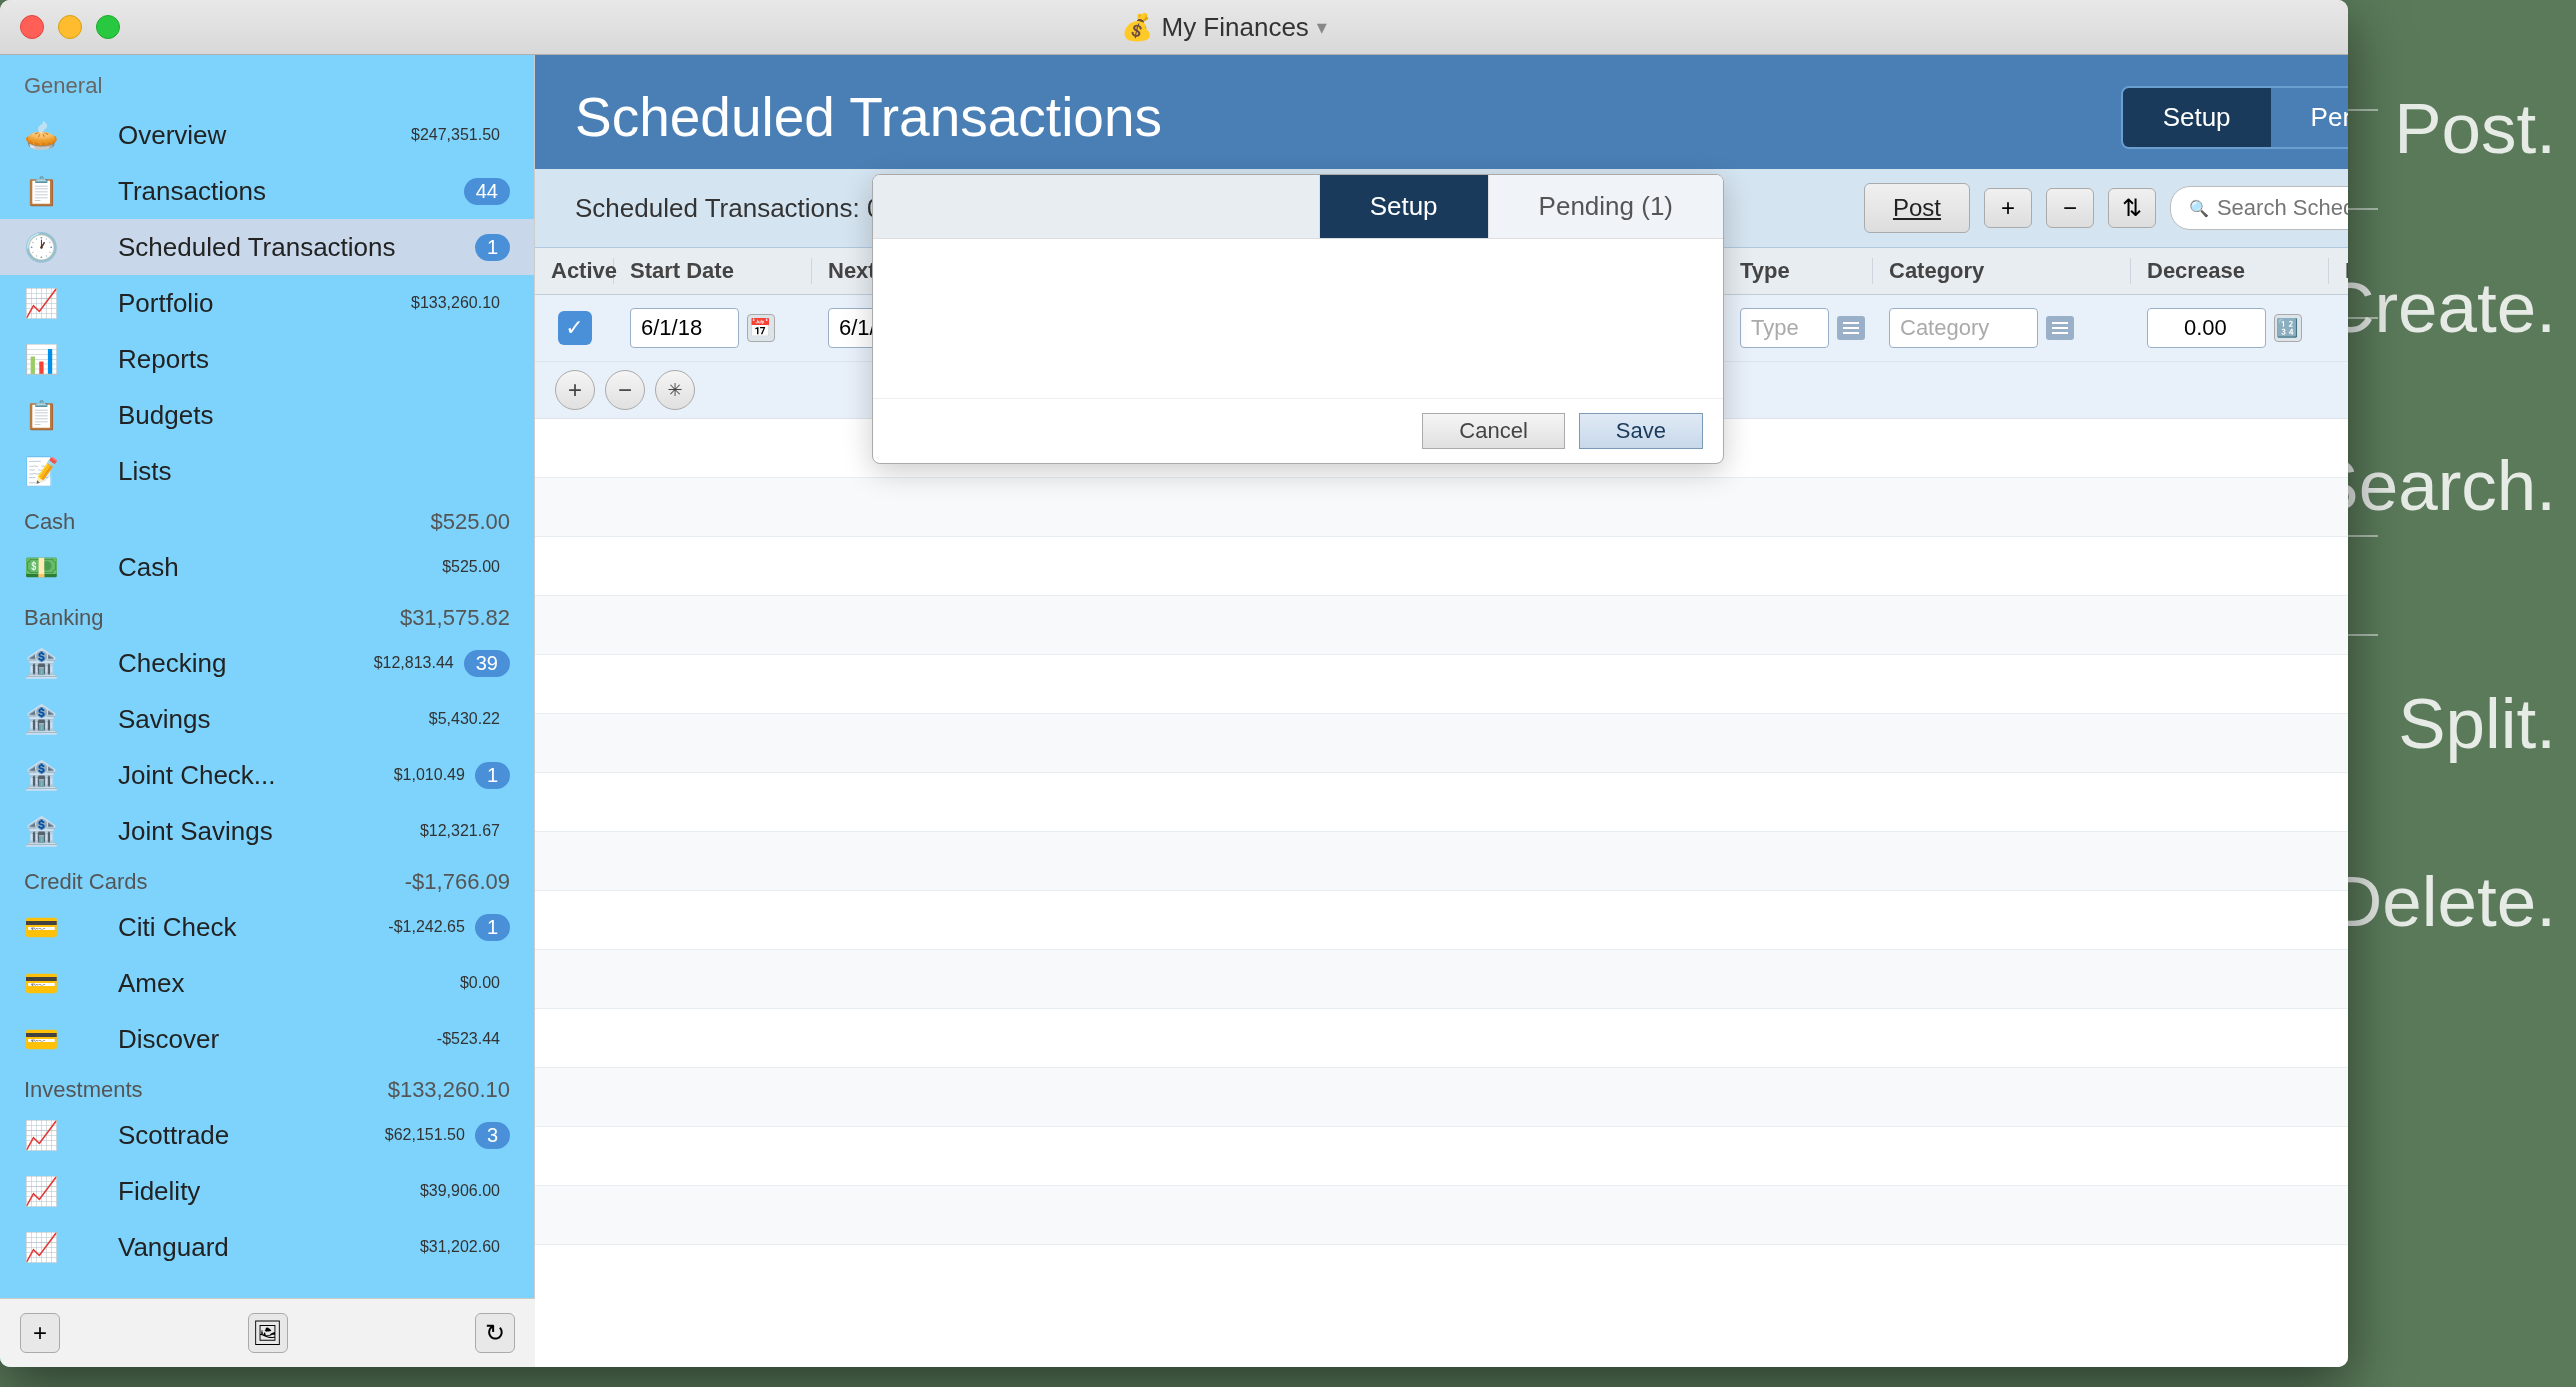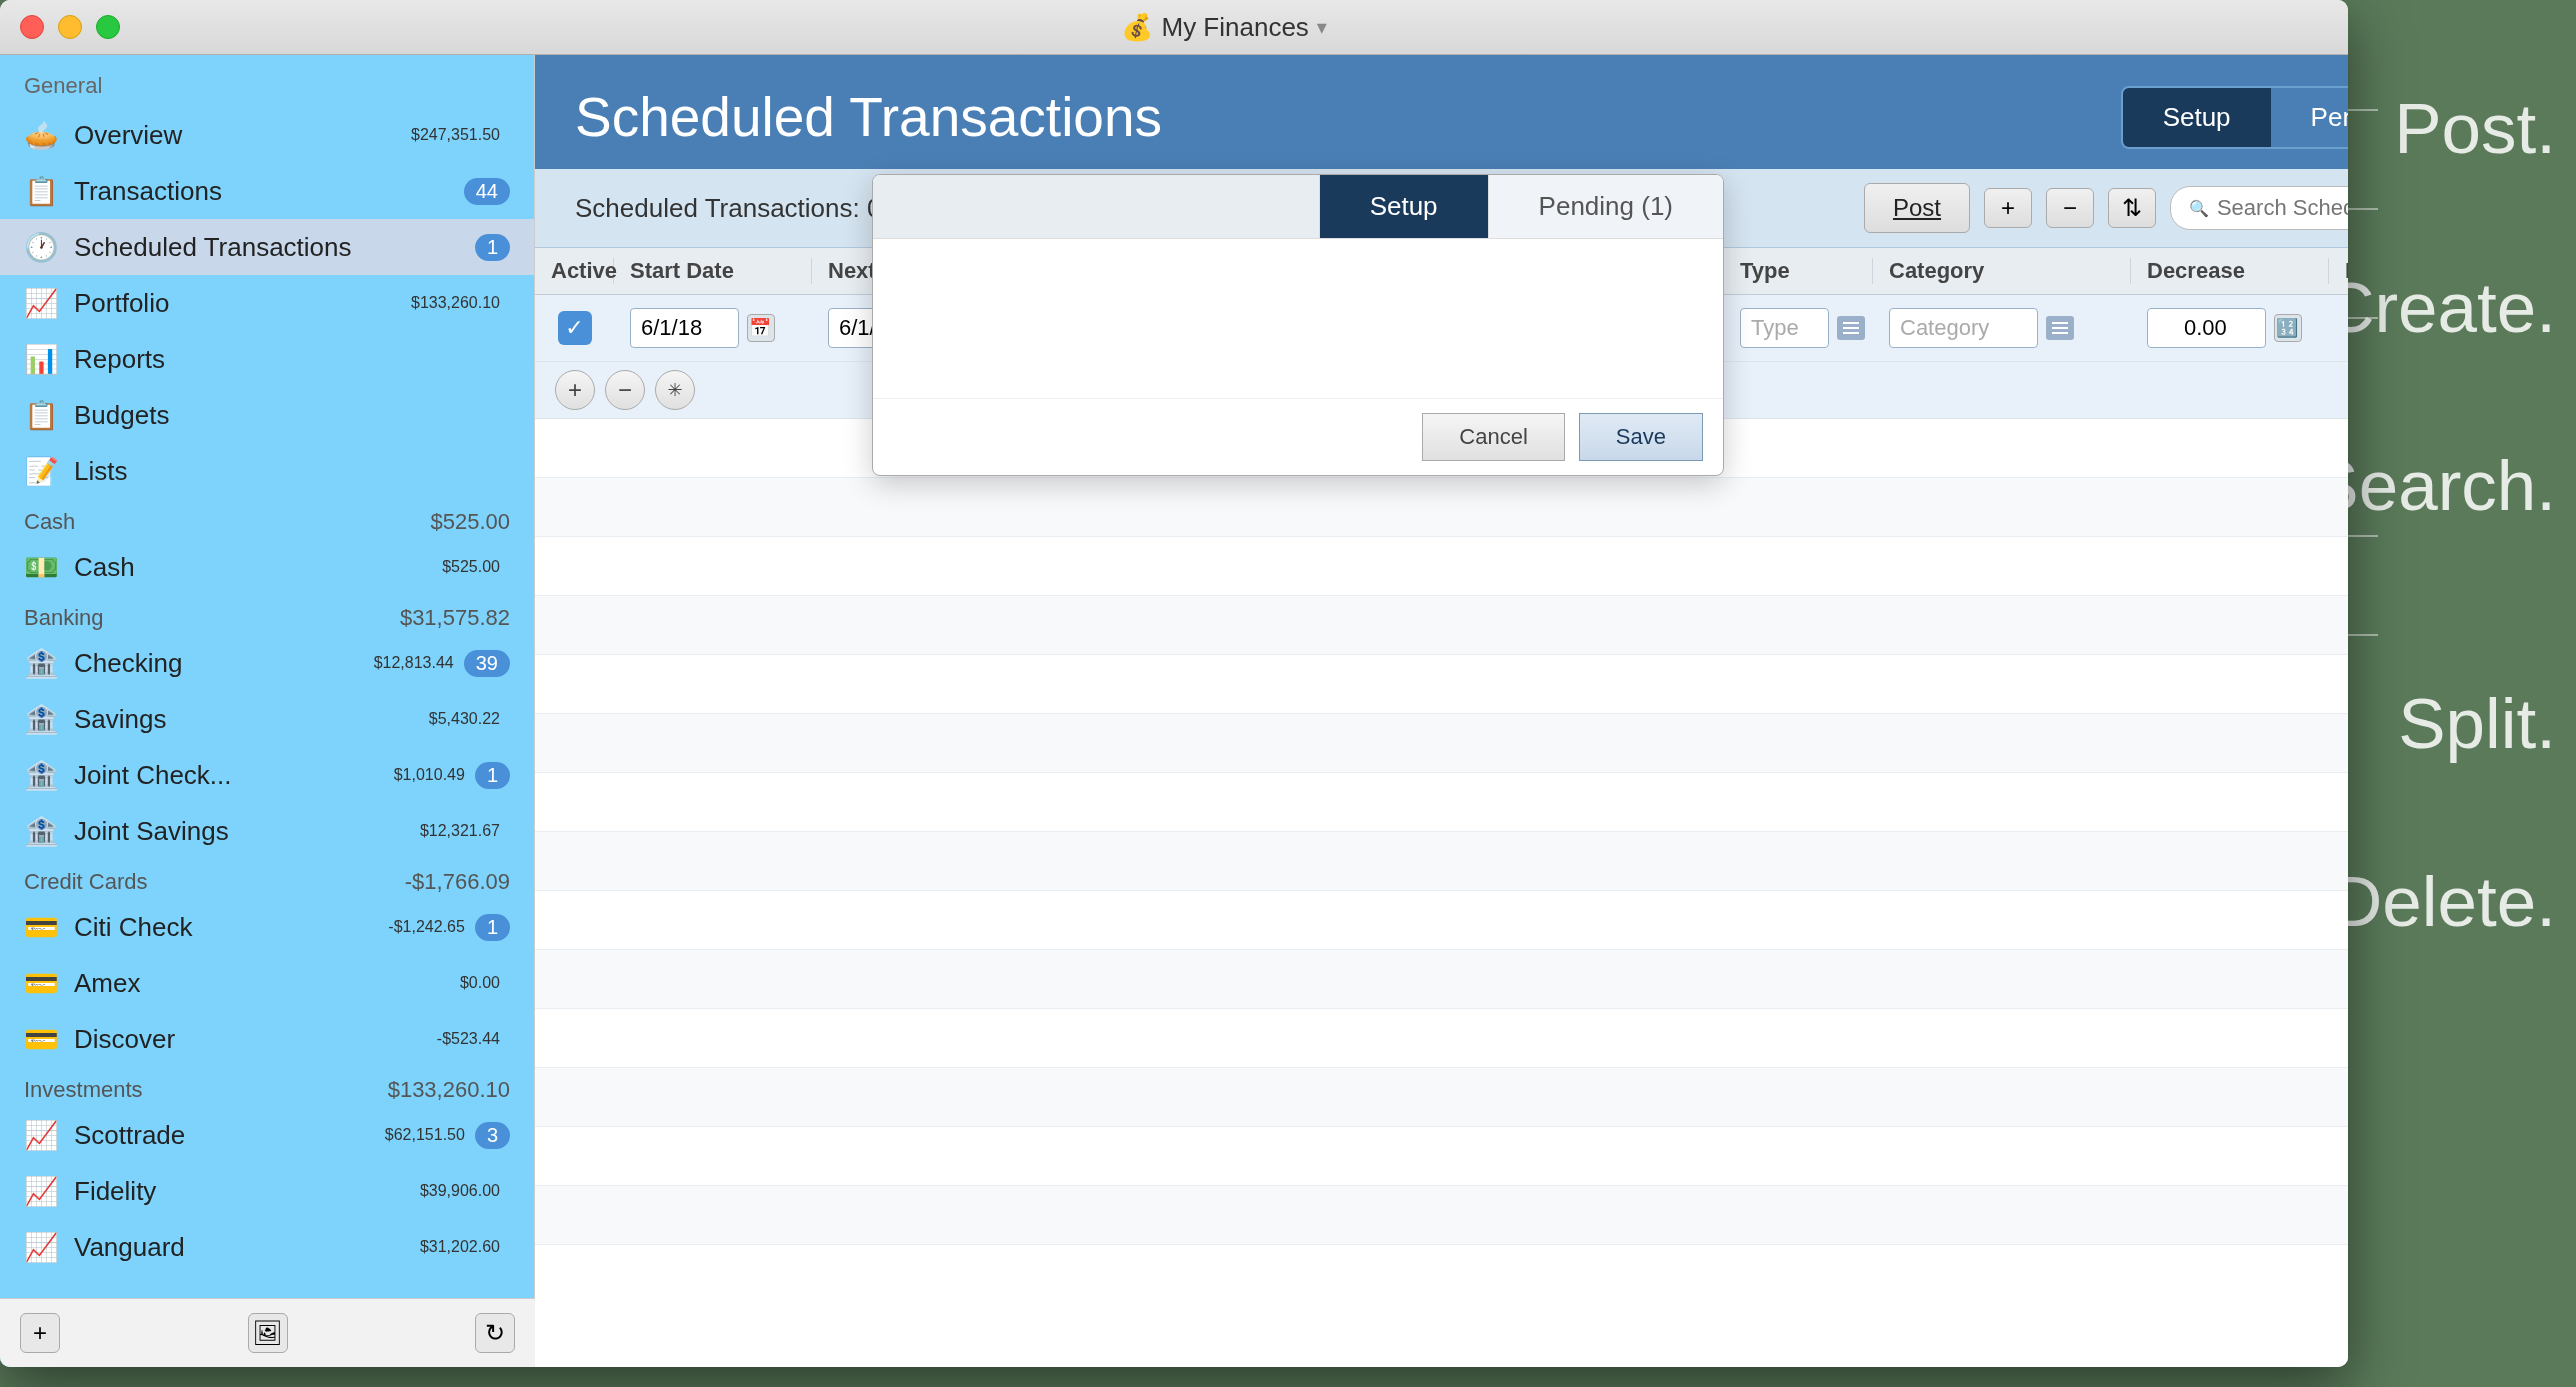--- a/index.html
+++ b/index.html
@@ -107,21 +107,21 @@
     .sidebar-item-icon {
       width: 36px;
       height: 36px;
       margin-right: 14px;
       display: flex;
       align-items: center;
       justify-content: center;
       font-size: 28px;
       flex-shrink: 0;
     }
-    .sidebar-item-label { flex: 1; }
+    .sidebar-item-label { flex: 1; margin-left: 44px; }
     .sidebar-item-value {
       font-size: 16px;
       color: #333;
       margin-right: 10px;
       text-align: center;
     }
     .badge {
       background: #4a90d9;
       color: white;
       border-radius: 20px;
@@ -404,21 +404,21 @@
       overflow: hidden;
     }
     .popup-actions {
       display: flex;
       justify-content: flex-end;
       gap: 14px;
       padding: 14px 20px;
       border-top: 1px solid #eee;
     }
     .popup-btn {
-      padding: 10px 36px;
+      padding: 4px 36px;
       border-radius: 0;
       font-size: 22px;
       cursor: pointer;
     }
     .popup-btn-cancel {
       border: 1px solid #aaa;
       background: linear-gradient(to bottom, #f5f5f5, #e0e0e0);
       color: #444;
     }
     .popup-btn-save {

